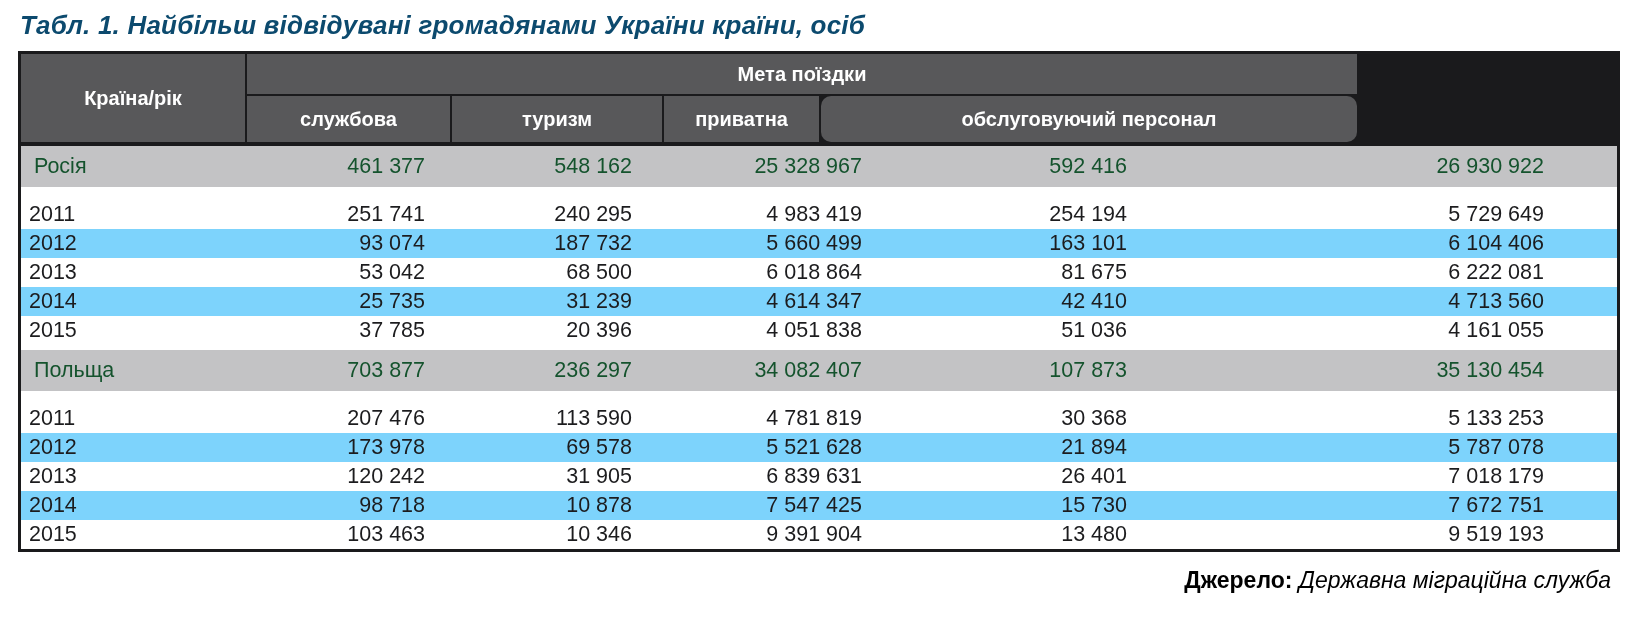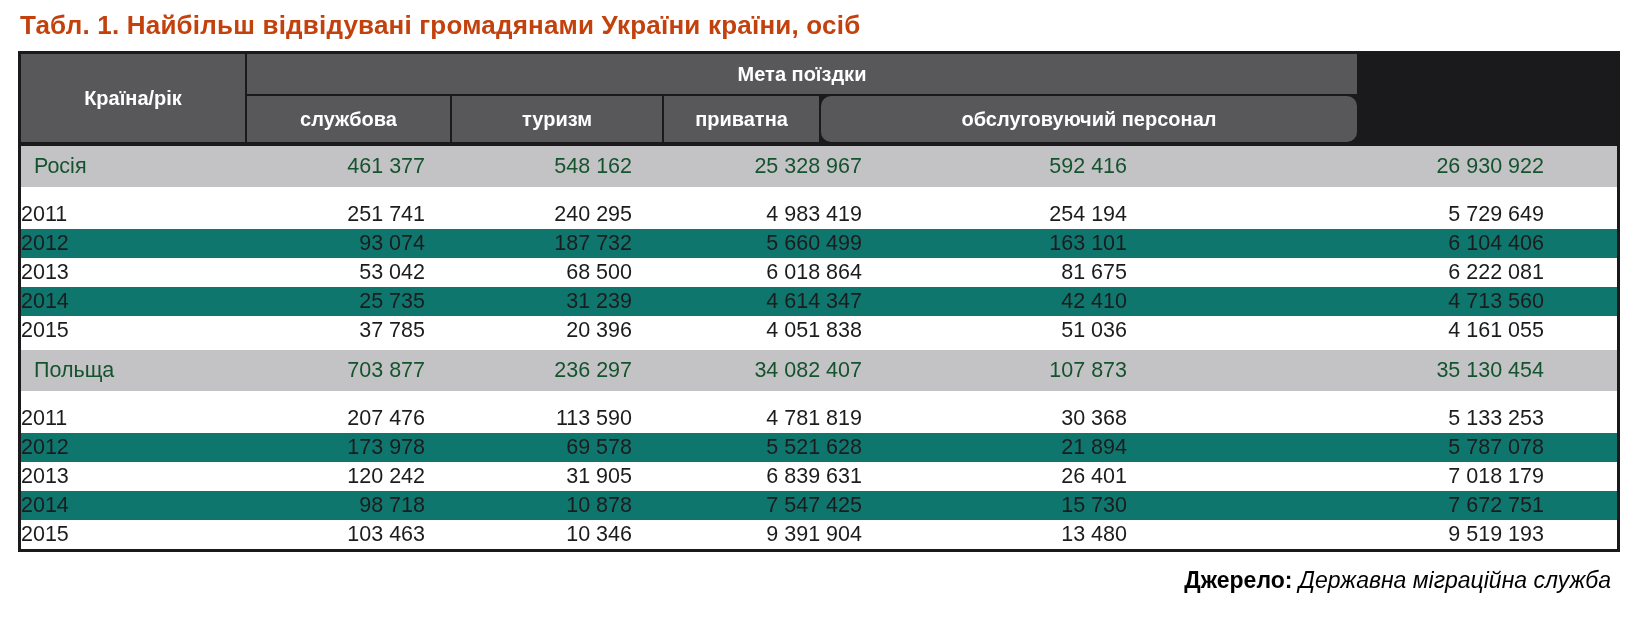--- a/index.html
+++ b/index.html
@@ -13,24 +13,25 @@
     width: 1635px;
     height: 630px;
     box-sizing: border-box;
     padding: 8px 18px 0 18px;
     background: #ffffff;
     overflow: hidden;
   }
   .title {
     font-size: 26px;
     font-weight: bold;
-    color: #c2410c;
+    color: #0c4a6e;
     letter-spacing: 0.2px;
     margin: 2px 0 10px 2px;
     white-space: nowrap;
+    font-style: italic;
   }
   .table {
     width: 1596px;
     border: 3px solid #1a1a1c;
     box-sizing: content-box;
     background: #ffffff;
   }
   
   .thead {
     display: grid;
@@ -64,22 +65,22 @@
     font-size: 21.5px;
     color: #1c1c1e;
     white-space: nowrap;
   }
   .trow.country {
     height: 41px;
     background: #c3c3c5;
     color: #14532d;
   }
   .trow.year { height: 29px; background: #ffffff; }
-  .trow.year.alt { background: #0f766e; }
-  .td.label { padding-left: 0; text-align: left; }
+  .trow.year.alt { background: #7dd3fc; }
+  .td.label { padding-left: 8px; text-align: left; }
   .trow.country .td.label { padding-left: 13px; }
   .td.num { text-align: right; }
   .trow .td.num:last-child { padding-right: 73px; }
   .spacer { background: #ffffff; }
   .spacer.lg { height: 13px; }
   .spacer.sm { height: 5px; }
   
   .footer {
     margin-top: 15px;
     text-align: right;

